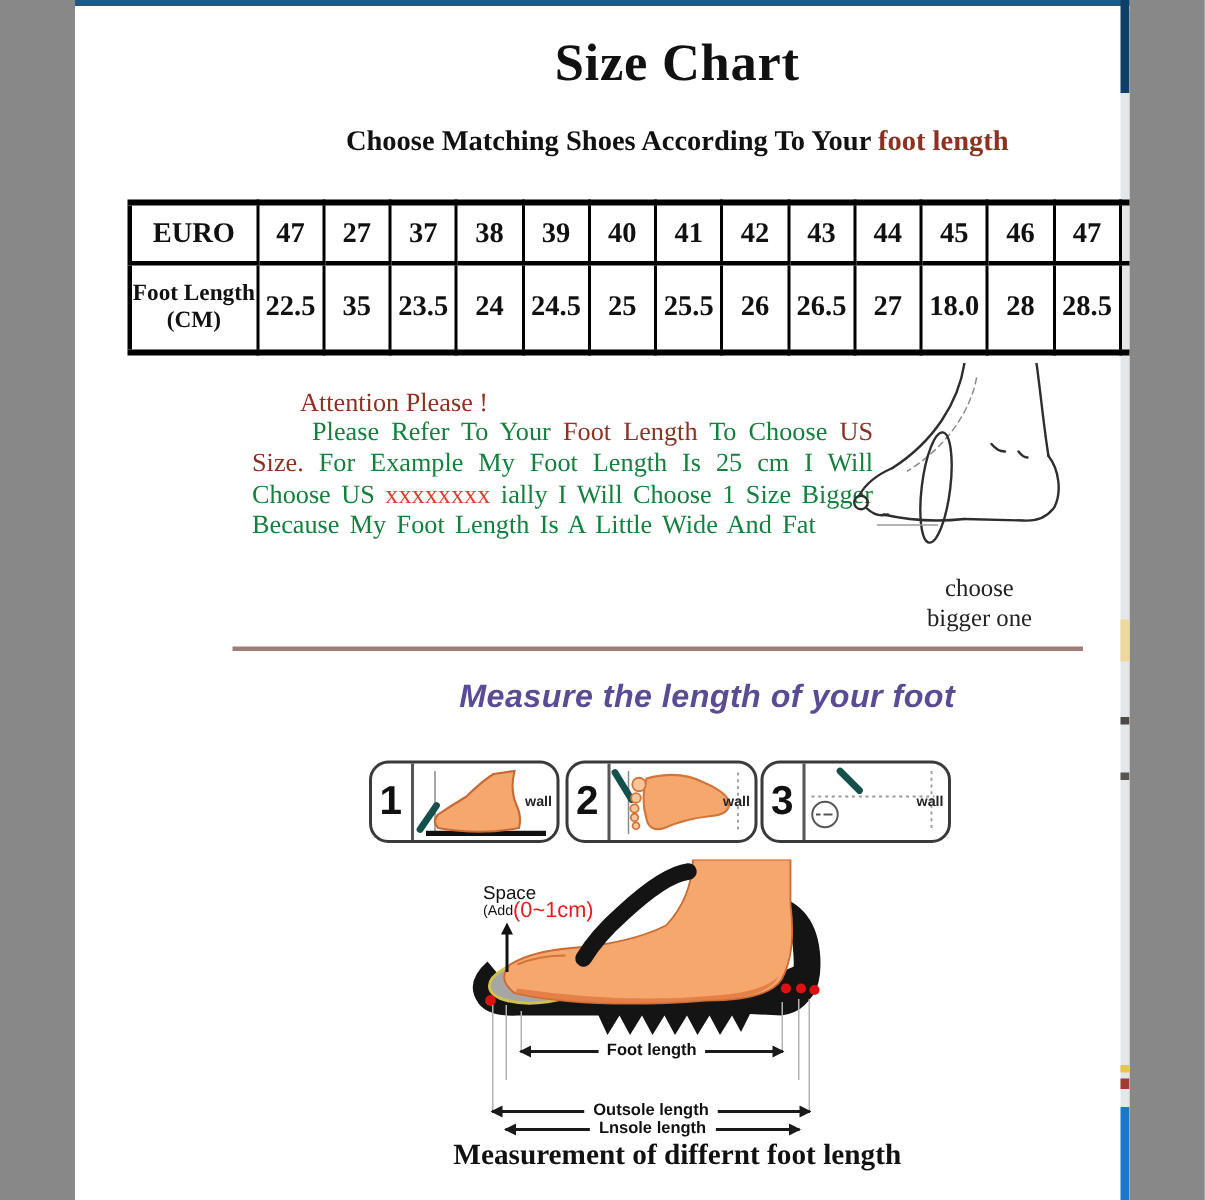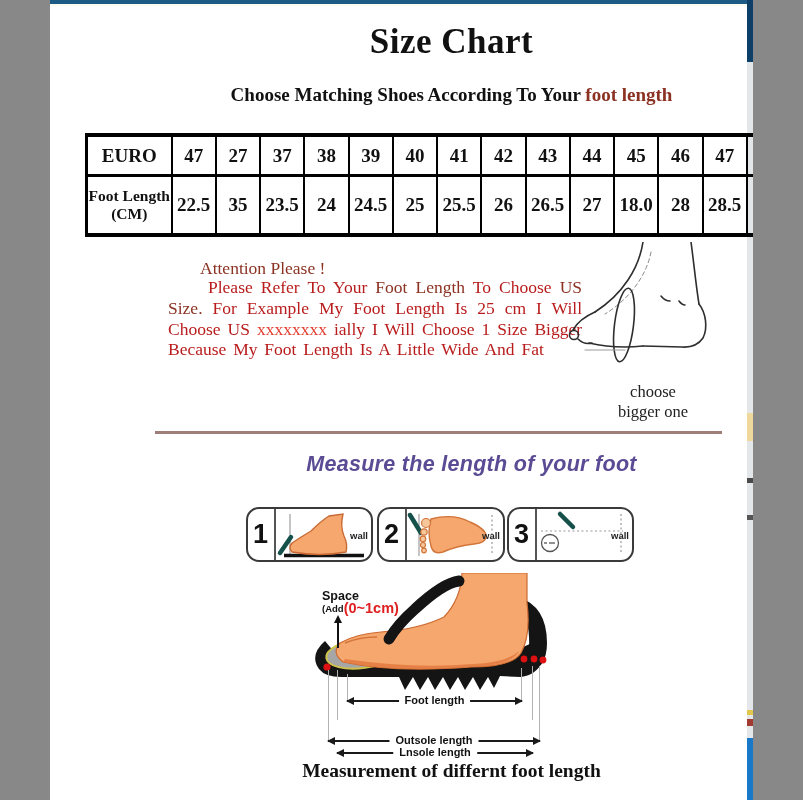--- a/index.html
+++ b/index.html
@@ -53,21 +53,21 @@
 
   
   .attention-heading{
     position:absolute;left:150px;top:258px;font-size:17.5px;color:#8b3223;
   }
   .attention-body{
     position:absolute;left:118px;top:277px;width:414px;margin:0;
     font-size:17.5px;line-height:20.8px;text-align:justify;text-indent:40px;
     color:#1c1c1c;word-spacing:2.5px;
   }
-  .seg-normal{color:#b91c1c;}
+  .seg-normal{color:#15803d;}
   .seg-maroon{color:#8b3223;}
   .seg-red{color:#e23b2e;}
 
   .foot-sketch{position:absolute;left:515px;top:242px;}
   .sketch-caption{
     position:absolute;left:543px;top:382px;width:120px;text-align:center;
     font-size:16.5px;line-height:20px;color:#222;
   }
 
   .section-divider{position:absolute;left:105px;top:431px;width:567px;height:3px;background:#9e7e76;}
@@ -94,21 +94,21 @@
   .panel-art{position:absolute;left:28px;top:1px;}
   .wall-label{
     position:absolute;right:3px;top:50%;transform:translateY(-50%);
     font-family:"Liberation Sans",sans-serif;font-size:9.5px;font-weight:bold;color:#222;
   }
 
   
   .shoe-art{position:absolute;left:243px;top:573px;}
   .space-label{
     position:absolute;left:272px;top:589px;font-family:"Liberation Sans",sans-serif;
-    font-weight:bold;color:#111;line-height:12px;white-space:nowrap;
+    font-weight:normal;color:#111;line-height:12px;white-space:nowrap;
   }
   .space-word{font-size:12.5px;}
   .space-add{font-size:9.5px;vertical-align:1px;}
   .space-range{font-size:14.5px;color:#e02020;}
   .up-arrow{position:absolute;left:287px;top:622px;height:26px;border-left:2.5px solid #111;}
   .up-arrow::before{
     content:"";position:absolute;left:-5px;top:-7px;
     border-left:4px solid transparent;border-right:4px solid transparent;border-bottom:8px solid #111;
   }
   .guide{position:absolute;width:1px;background:#b3b3b3;}

